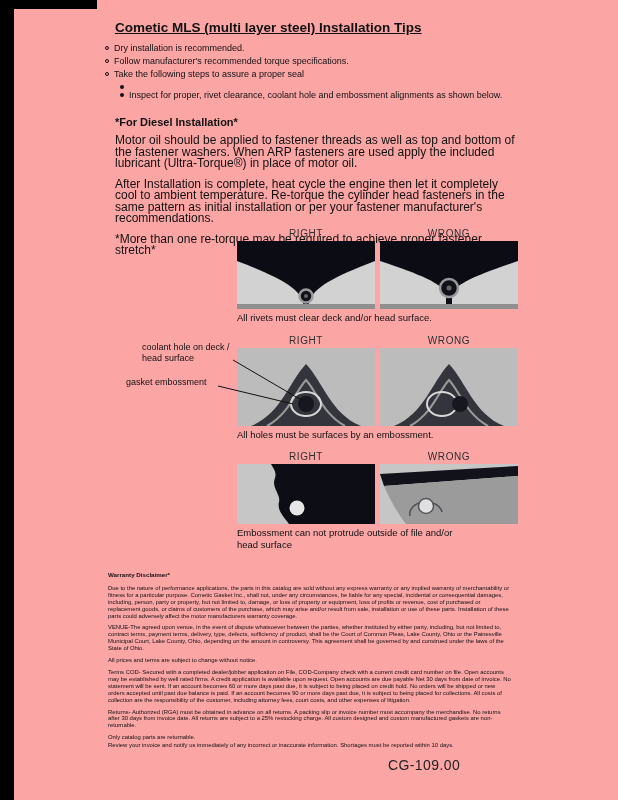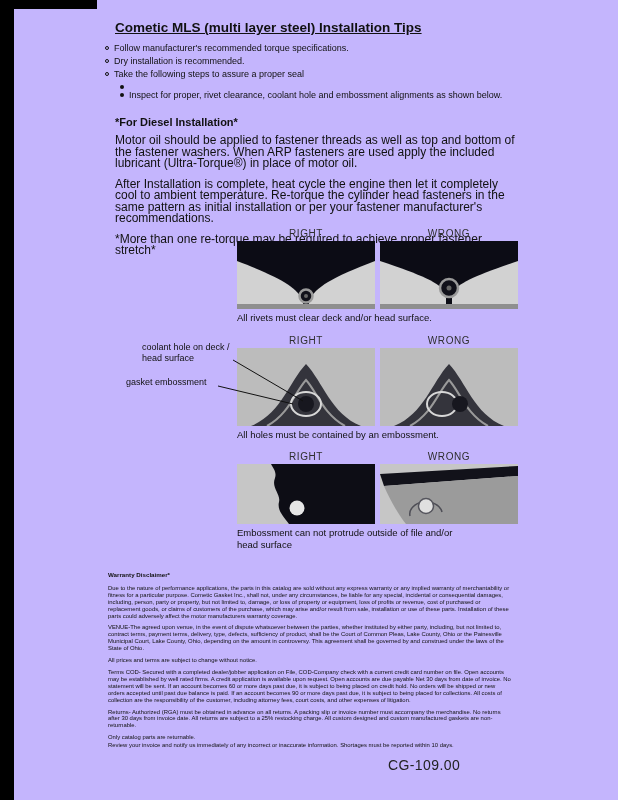--- a/index.html
+++ b/index.html
@@ -1,18 +1,18 @@
 <!DOCTYPE html>
 <html><head>
 <meta charset="utf-8">
 <style>
   * { margin:0; padding:0; box-sizing:border-box; }
   html,body { width:618px; height:800px; }
   body { font-family:"Liberation Sans", sans-serif; background:#ffffff; }
-  .page { position:relative; width:618px; height:800px; background:#c4b5fd; overflow:hidden; color:#111;padding-left:8px; }
+  .page { position:relative; width:618px; height:800px; background:#fca5a5; overflow:hidden; color:#111;padding-left:8px; }
 
   .edge-left { position:absolute; left:0; top:0; width:14px; height:800px; background:#000; }
   .edge-top  { position:absolute; left:0; top:0; width:97px; height:9px;  background:#000; }
 
   .main { position:absolute; left:103px; top:20px; width:420px; }
   .title { font-size:13.5px; line-height:16px; font-weight:bold; text-decoration:underline; padding-left:12px; margin-bottom:6px; }
   .tip    { display:flex; align-items:flex-start; padding-left:2px;  font-size:9px; line-height:13px; }
   .subtip { display:flex; align-items:flex-start; padding-left:17px; font-size:9px; line-height:13px; }
   .marker-circle { flex:none; width:4px; height:4px; border:1px solid #111; border-radius:50%; margin:4px 5px 0 0; }
   .marker-dot    { flex:none; width:4px; height:4px; background:#111;        border-radius:50%; margin:4px 5px 0 0; }
@@ -47,25 +47,25 @@
 <div class="page">
 
   <div class="edge-left"></div>
   <div class="edge-top"></div>
 
   <div class="main">
     <h1 class="title">Cometic MLS (multi layer steel) Installation Tips</h1>
 
     <div class="tip">
       <span class="marker-circle"></span>
-      <span>Follow manufacturer's recommended torque specifications.</span>
+      <span>Dry installation is recommended.</span>
     </div>
     <div class="tip">
       <span class="marker-circle"></span>
-      <span>Dry installation is recommended.</span>
+      <span>Follow manufacturer's recommended torque specifications.</span>
     </div>
     <div class="tip">
       <span class="marker-circle"></span>
       <span>Take the following steps to assure a proper seal</span>
     </div>
     <div class="subtip">
       <span class="marker-dot"></span>
     </div>
     <div class="subtip">
       <span class="marker-dot"></span>
@@ -120,21 +120,21 @@
           <ellipse cx="69" cy="56" rx="15" ry="12" fill="none" stroke="#d8d8d8" stroke-width="2"></ellipse>
         </svg>
         <svg width="138" height="78" viewBox="0 0 138 78">
           <rect width="138" height="78" fill="#bcbcbc"></rect>
           <path d="M14,78 C44,66 52,34 69,16 C86,34 94,66 124,78 Z" fill="#34343c"></path>
           <path d="M30,78 C52,66 58,44 69,32 C80,44 86,66 108,78" fill="none" stroke="#9a9a9a" stroke-width="2"></path>
           <ellipse cx="62" cy="56" rx="15" ry="12" fill="none" stroke="#d8d8d8" stroke-width="2"></ellipse>
           <circle cx="80" cy="56" r="8" fill="#17171f"></circle>
         </svg>
       </div>
-      <p class="fig-caption">All holes must be contained by an embossment.</p>
+      <p class="fig-caption">All holes must be surfaces by an embossment.</p>
     </div>
 
     <div class="fig-group">
       <div class="fig-headers">
         <span>RIGHT</span>
         <span>WRONG</span>
       </div>
       <div class="fig-images">
         <svg width="138" height="60" viewBox="0 0 138 60">
           <rect width="138" height="60" fill="#c6c6c6"></rect>

